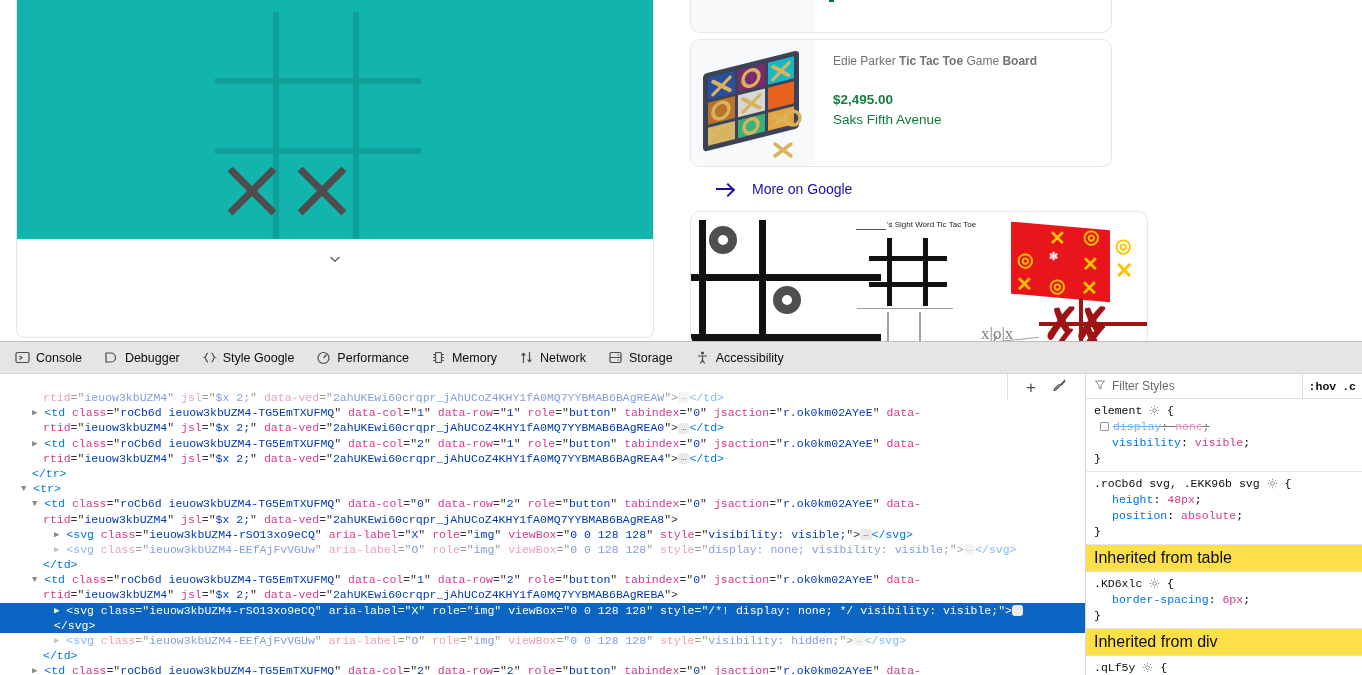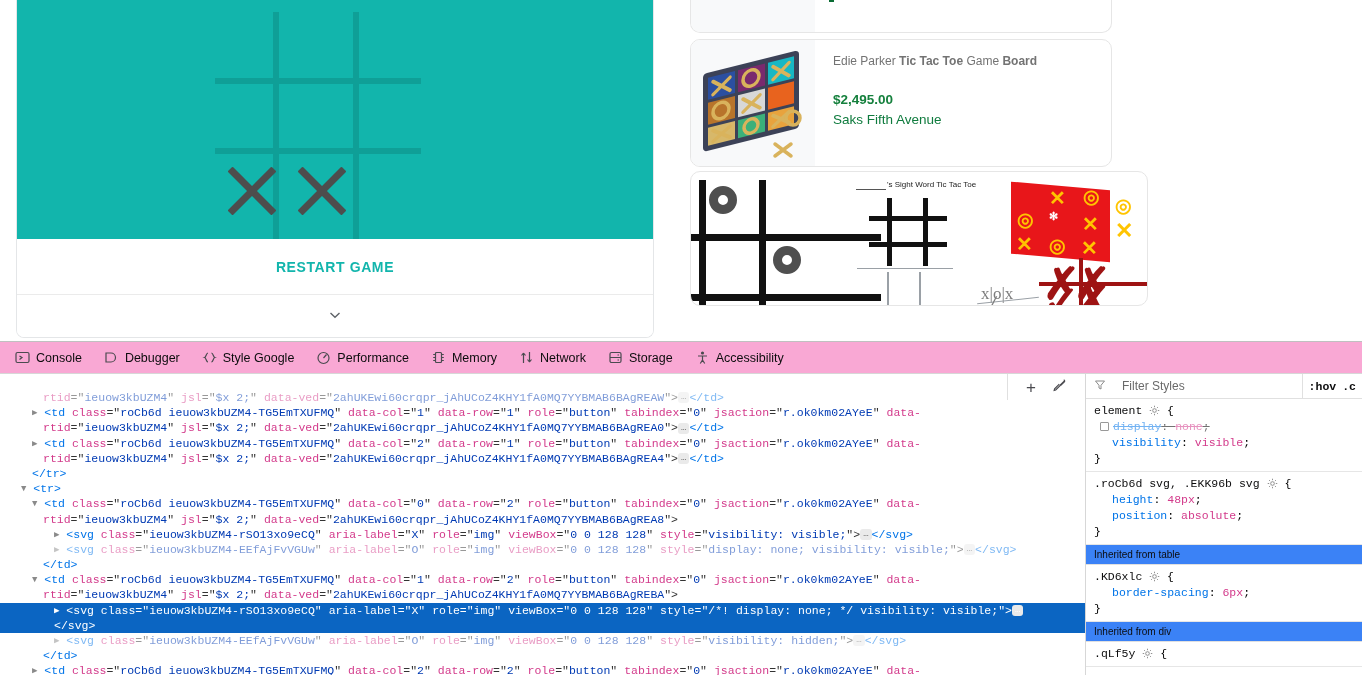--- a/index.html
+++ b/index.html
@@ -95,21 +95,21 @@
   .pencil { position:absolute; color:#7d7d7d; font-family:"Liberation Serif", serif; }
 
   
   .devtools {
     position: absolute; left: 0; top: 341px; width: 1362px; height: 334px;
     background: #fff; border-top: 1px solid #c0c0c0;
     font-family: "Liberation Mono", monospace;
   }
   .dt-toolbar {
     height: 32px; border-bottom: 1px solid #d7d7d7; display: flex; align-items: center;
-    padding-left: 4px; background: #f9a8d4;
+    padding-left: 4px; background: #e5e5e5;
   }
   .dt-tab { display: flex; align-items: center; gap: 6px; padding: 0 11px; height: 32px;
             font-family: "Liberation Sans", sans-serif; font-size: 12.5px; color: #0c0c0d; cursor: pointer; }
   .dt-ico { width: 15px; height: 15px; position: relative; flex: none; color:#4a4a4f; }
   .dt-ico svg { display:block; }
 
   .dt-body { display: flex; height: 302px; }
   .markup {
     position: relative; width: 1086px; height: 100%; overflow: hidden;
     border-right: 1px solid #d7d7d7; background: #fff;
@@ -130,35 +130,35 @@
   .val  { color: #003ab3; }
   .txtc { color: #333; }
   .ell { display:inline-block; background:#eaeaea; border-radius:3px; color:#666;
          font-size:9px; line-height:9px; padding:1px 3px; vertical-align:middle; }
   .cl.faded * { opacity: .5; }
 
   
   .styles { width: 276px; height: 100%; background: #fff; position: relative; overflow: hidden; }
   .filter-bar { height: 25px; border-bottom: 1px solid #e0e0e0; display: flex; align-items: center;
                 font-family: "Liberation Sans", sans-serif; font-size: 12px; color: #6a6a6a; }
-  .filter-bar .fl { flex: 1; display: flex; align-items: center; gap: 16px; padding-left: 8px; }
+  .filter-bar .fl { flex: 1; display: flex; align-items: center; gap: 6px; padding-left: 8px; }
   .hovbox { border-left: 1px solid #e0e0e0; padding: 0 6px; height: 100%; display: flex;
             align-items: center; gap: 6px; font-weight: bold; color: #0c0c0d; font-size: 11.5px;
             font-family:"Liberation Mono", monospace; }
   .rule { padding: 4px 0 4px 8px; font-size: 11.5px; line-height: 16px;
           border-bottom: 1px solid #e6e6e6; }
   .sel-name { color: #0c0c0d; }
   .prop { color: #0074e8; }
   .pval { color: #d33a8b; }
   .strike { text-decoration: line-through; opacity: .55; margin-top: 40px; }
   .cbx { display:inline-block; width:9px; height:9px; border:1px solid #999; border-radius:1px;
          vertical-align:-1px; margin-right:4px; background:#fff;}
   .gear { display:inline-block; width:11px; height:11px; vertical-align:-2px; }
-  .inh { background: #3b82f6; border-bottom: 1px solid #e0e0e0; padding: 4px 8px;
-         font-family: "Liberation Sans", sans-serif; font-size: 10px; color: #0c0c0d; }
+  .inh { background: #fde047; border-bottom: 1px solid #e0e0e0; padding: 4px 8px;
+         font-family: "Liberation Sans", sans-serif; font-size: 16px; color: #0c0c0d; }
 </style>
 </head>
 <body>
 
 <div id="root">
 
   <div class="page-area">
 
     <div class="game-card">
       <div class="board-wrap">
@@ -170,23 +170,20 @@
 
           <div class="mark-x" style="left:43px; top:167px;">
             <i></i>
               <i></i>
           </div>
           <div class="mark-x" style="left:113px; top:167px;">
             <i></i>
               <i></i>
           </div>
         </div>
-      </div>
-      <div class="restart-row">
-        <button class="restart-btn">RESTART GAME</button>
       </div>
       <div class="expand-row">
         <span class="chev">
           <svg width="16" height="16" viewBox="0 0 16 16" aria-hidden="true">
             <path d="M3.5 6 L8 10.2 L12.5 6" fill="none" stroke="#5f6368" stroke-width="1.4"></path>
           </svg>
         </span>
       </div>
     </div>
 
@@ -228,20 +225,24 @@
             </g>
           </svg>
         </div>
         <div class="prod-body">
           <div class="prod-title"><span>Edie Parker </span><b>Tic Tac Toe</b><span> Game </span><b>Board</b></div>
           <div class="prod-price">$2,495.00</div>
           <div class="prod-seller">Saks Fifth Avenue</div>
         </div>
       </div>
 
+      <div class="more-row">
+        <span class="arrow-ico"></span>
+        <span class="more-label">More on Google</span>
+      </div>
 
       <div class="img-strip">
 
         <div class="s-blk" style="left:8px;  top:8px;  width:7px; height:130px;"></div>
         <div class="s-blk" style="left:68px; top:8px;  width:7px; height:130px;"></div>
         <div class="s-blk" style="left:-40px;top:62px; width:230px;height:7px;"></div>
         <div class="s-blk" style="left:-40px;top:122px;width:230px;height:7px;"></div>
         <div class="s-gray" style="left:18px; top:14px; width:28px; height:28px;"></div>
         <div class="s-gray" style="left:82px; top:74px; width:28px; height:28px;"></div>
 

